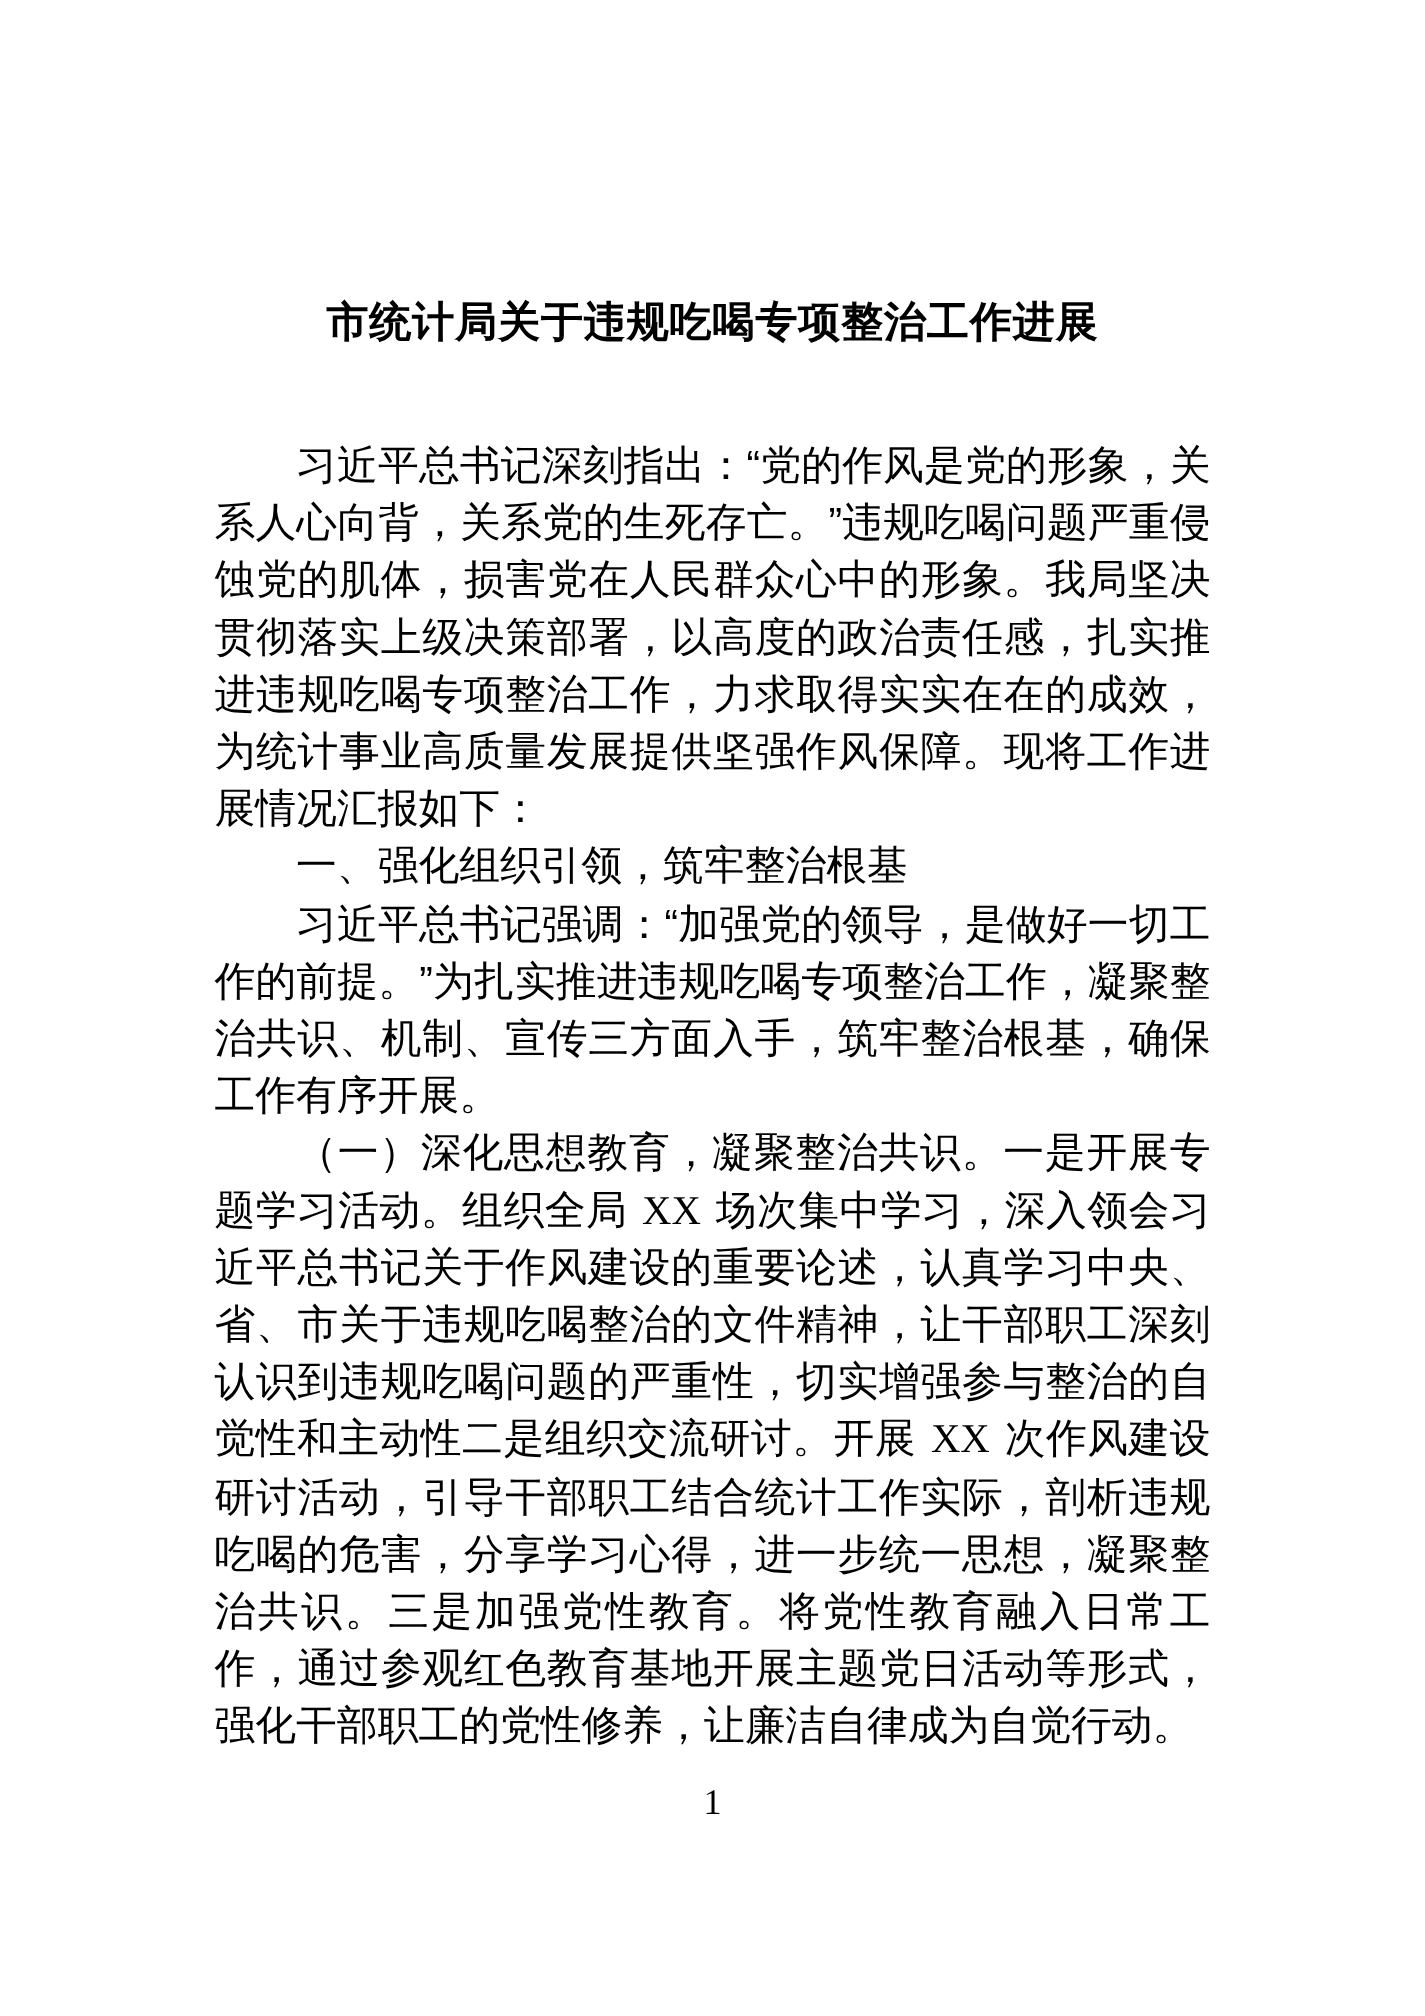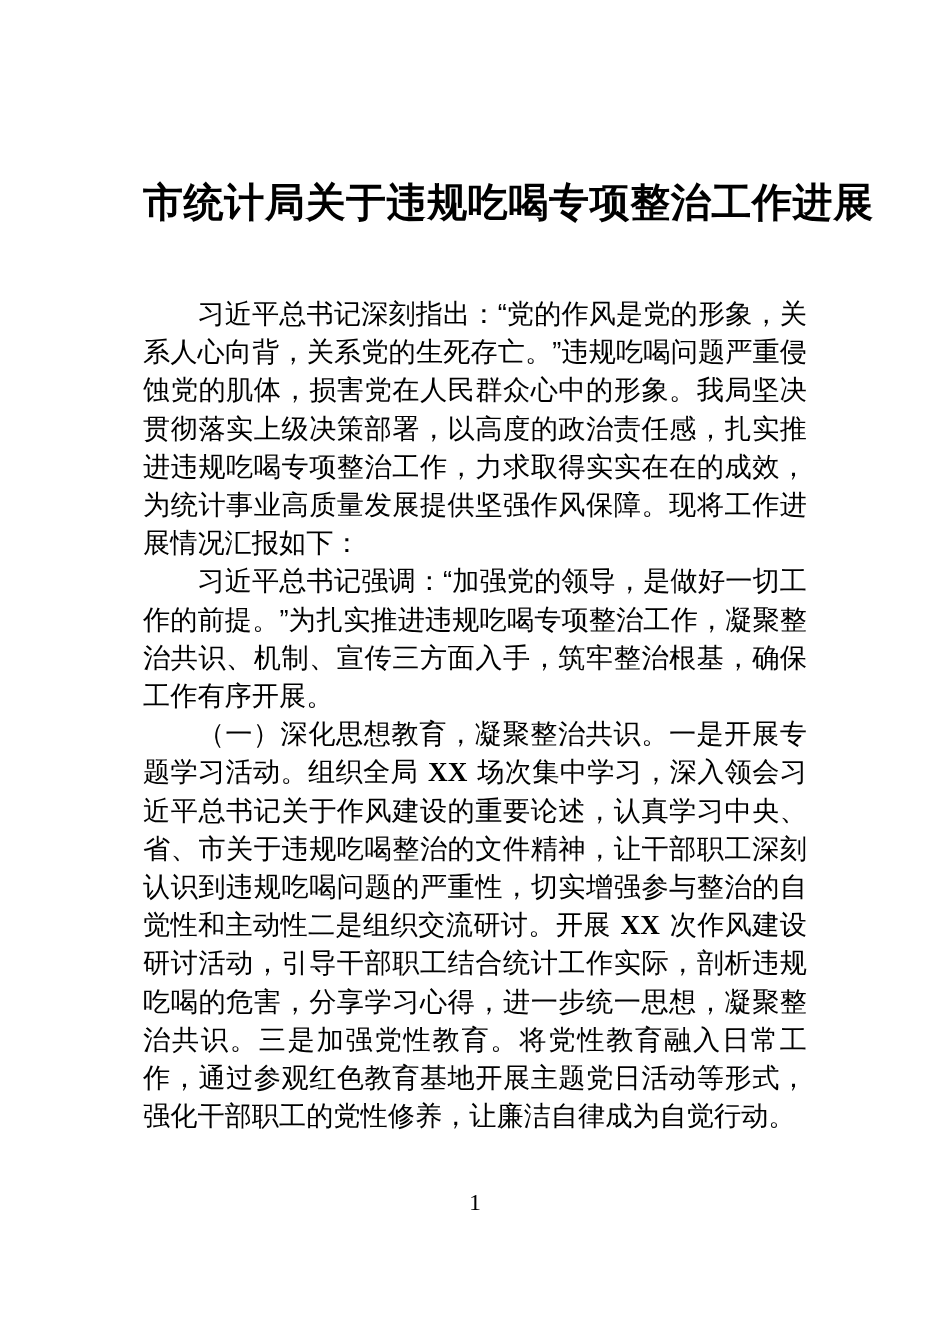--- a/index.html
+++ b/index.html
@@ -22,36 +22,36 @@
     box-sizing: border-box;
   }
   .doc-body {
     position: absolute;
     left: 143px;
     top: 0;
     width: 664px;
   }
   
   .doc-title {
-    margin: 0;
+    margin: 12px;
     padding-top: 166px;
-    font-size: 40px;
+    font-size: 28px;
     font-weight: bold;
     line-height: 73px;
     text-align: center;
     letter-spacing: 0.6px;
     font-family: "Liberation Sans", "DejaVu Sans", sans-serif;
   }
   .title-line {
     display: block;
     white-space: nowrap;
   }
   
   .body-block {
-    margin-top: 56px;
+    margin-top: 40px;
   }
   p.para {
     margin: 0;
     font-size: 27.2px;
     line-height: 38.2px;
     text-align: justify;
     text-align-last: left;
     text-justify: inter-character;
     word-break: break-all;
     letter-spacing: 0;
@@ -60,21 +60,20 @@
   p.indent-2 {
     text-indent: 2em;
   }
   p.heading-line {
     text-indent: 2em;
     text-align: left;
   }
   .latin {
     font-family: "Liberation Serif", "DejaVu Serif", serif;
     padding: 0 2px;
-    font-weight: bold;
   }
   
   .page-number {
     position: absolute;
     left: 0;
     right: 0;
     top: 1188px;
     text-align: center;
     font-family: "Liberation Serif", "DejaVu Serif", serif;
     font-size: 24px;
@@ -90,20 +89,21 @@
   <div class="doc-body">
 
     <h1 class="doc-title">
       <span class="title-line">市统计局关于违规吃喝专项整治工作进展</span>
     </h1>
 
     <div class="body-block">
 
       <p class="para indent-2">习近平总书记深刻指出：“党的作风是党的形象，关系人心向背，关系党的生死存亡。”违规吃喝问题严重侵蚀党的肌体，损害党在人民群众心中的形象。我局坚决贯彻落实上级决策部署，以高度的政治责任感，扎实推进违规吃喝专项整治工作，力求取得实实在在的成效，为统计事业高质量发展提供坚强作风保障。现将工作进展情况汇报如下：</p>
 
+      <p class="para heading-line">一、强化组织引领，筑牢整治根基</p>
 
       <p class="para indent-2">习近平总书记强调：“加强党的领导，是做好一切工作的前提。”为扎实推进违规吃喝专项整治工作，凝聚整治共识、机制、宣传三方面入手，筑牢整治根基，确保工作有序开展。</p>
 
       <p class="para indent-2">（一）深化思想教育，凝聚整治共识。一是开展专题学习活动。组织全局 <span class="latin">XX</span> 场次集中学习，深入领会习近平总书记关于作风建设的重要论述，认真学习中央、省、市关于违规吃喝整治的文件精神，让干部职工深刻认识到违规吃喝问题的严重性，切实增强参与整治的自觉性和主动性二是组织交流研讨。开展 <span class="latin">XX</span> 次作风建设研讨活动，引导干部职工结合统计工作实际，剖析违规吃喝的危害，分享学习心得，进一步统一思想，凝聚整治共识。三是加强党性教育。将党性教育融入日常工作，通过参观红色教育基地开展主题党日活动等形式，强化干部职工的党性修养，让廉洁自律成为自觉行动。</p>
 
 
     </div>
   </div>
 
   <div class="page-number">1</div>

